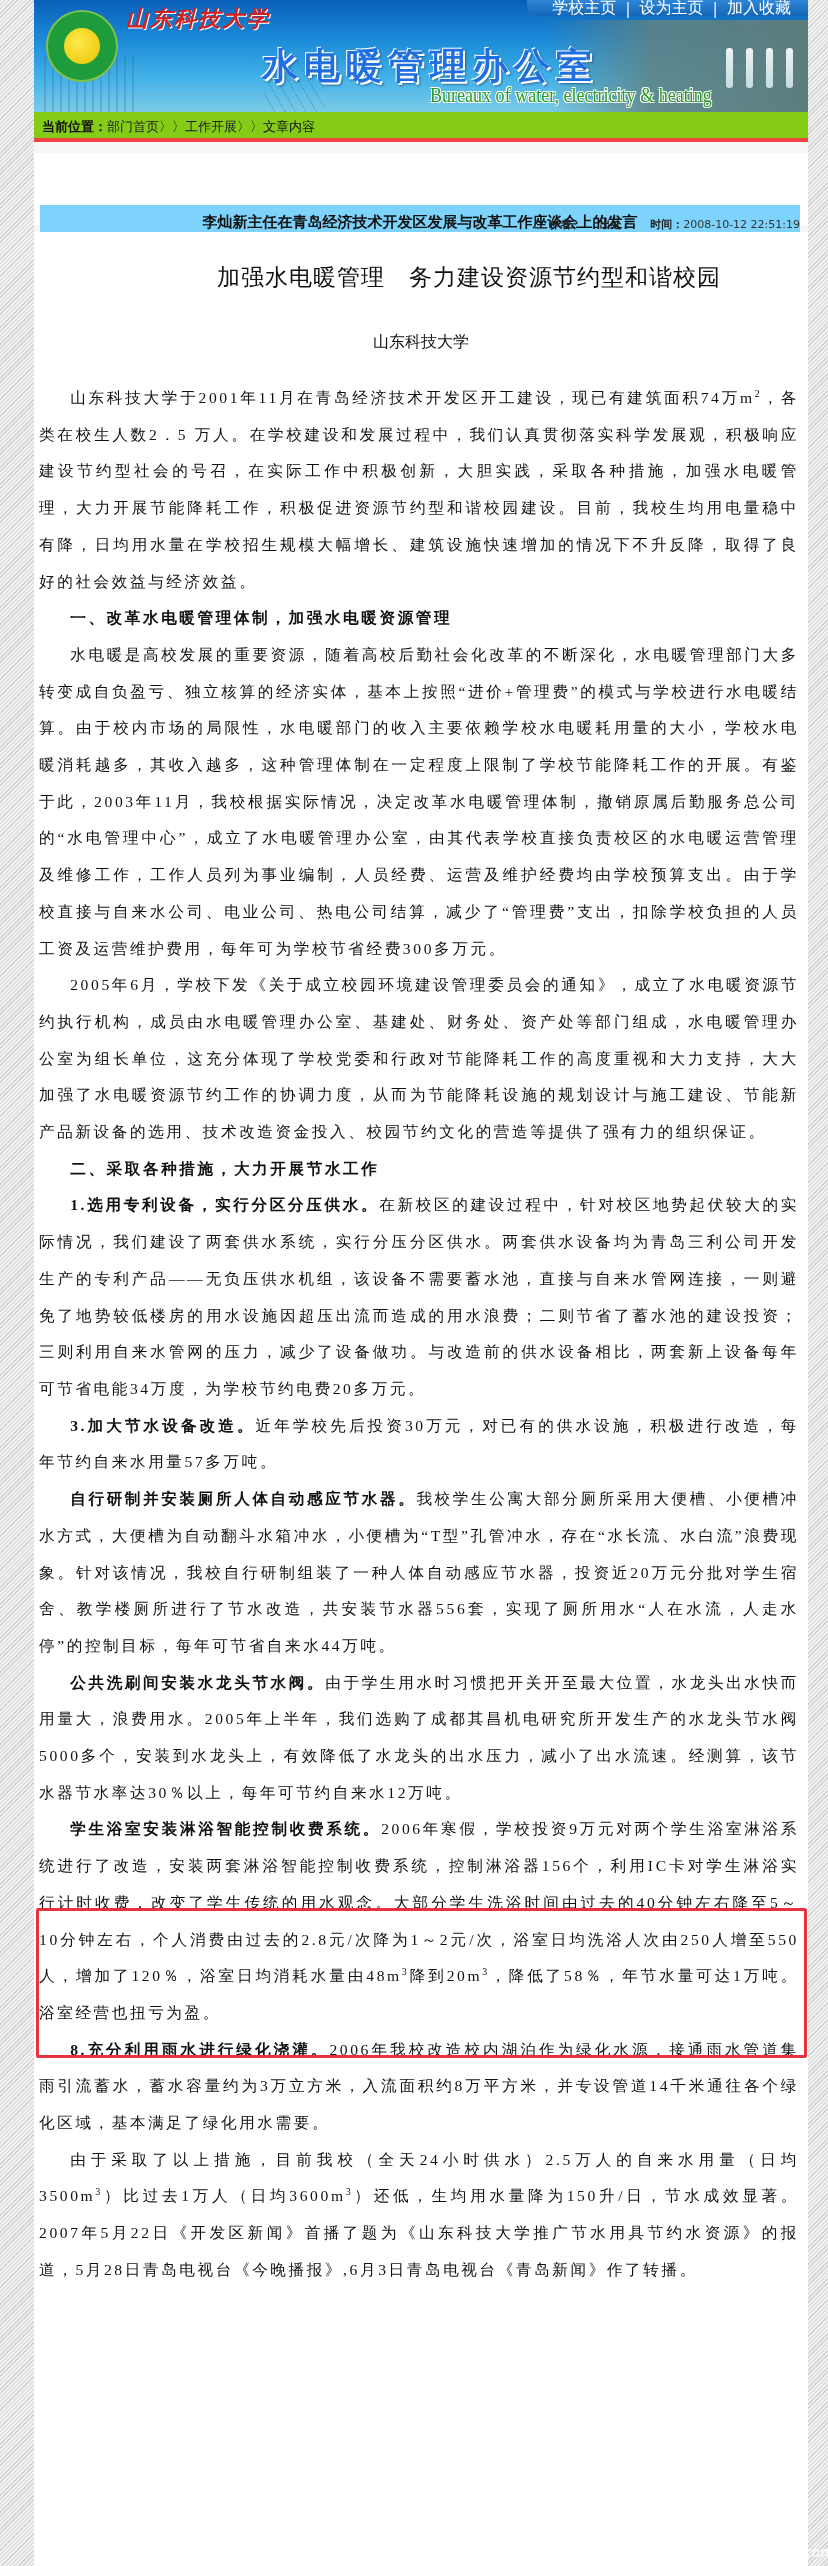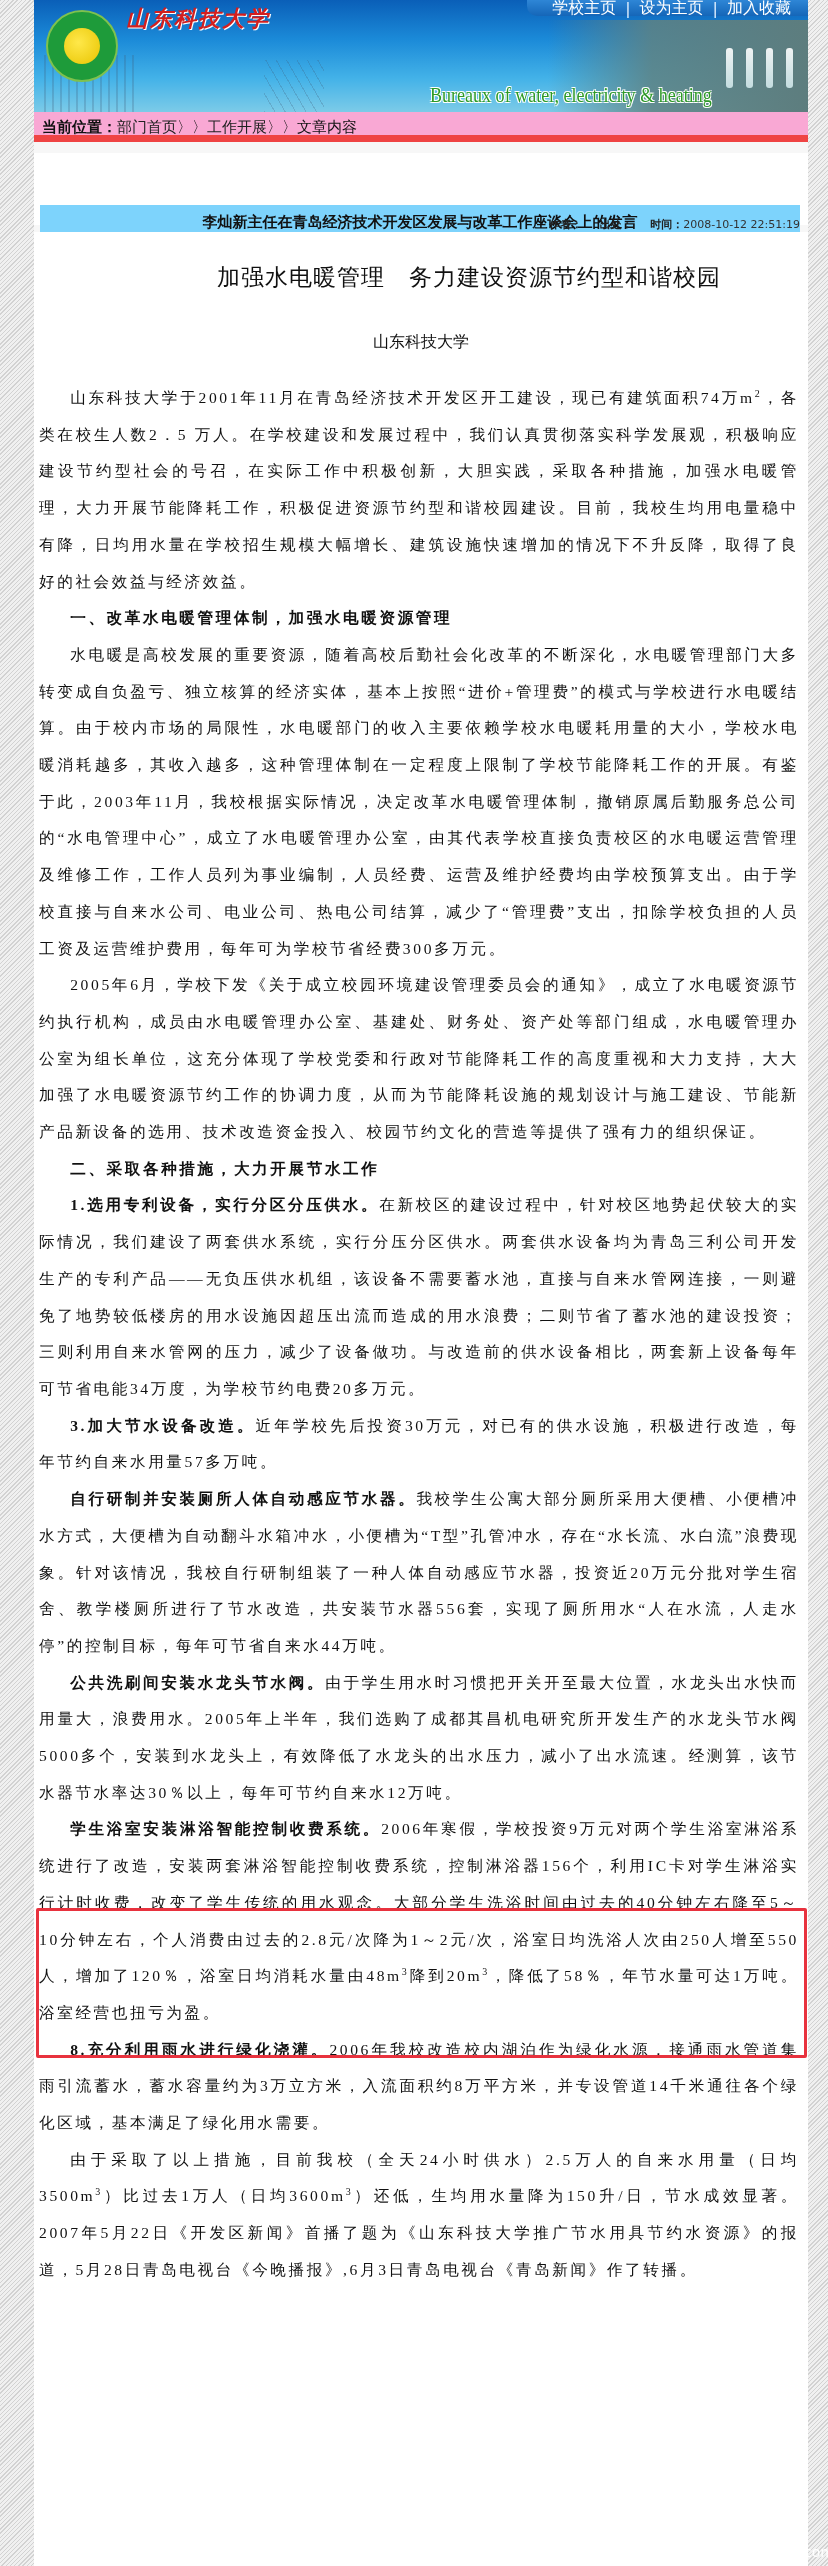--- a/index.html
+++ b/index.html
@@ -46,23 +46,23 @@
   .toplinks {
     position:absolute; right:0; top:0; height:16px; padding:0 8px 0 16px;
     background:linear-gradient(180deg,#2e86d6,#1566b8); border-bottom-left-radius:10px;
     display:flex; align-items:center; gap:0;
     font-family:"DejaVu Sans",sans-serif; font-size:16px; color:#fff;
   }
   .toplinks a { color:#fff; text-decoration:none; padding:0 9px; }
   .toplinks .sep { color:#dfefff; }
   
   .crumb {
-    position:absolute; left:0; top:112px; width:774px; height:30px; background:#f9a8d4;
-    border-bottom:7px solid #ef4444;
-    font-family:"DejaVu Sans",sans-serif; font-size:15px; line-height:30px; box-sizing:border-box; padding-left:8px;
+    position:absolute; left:0; top:112px; width:774px; height:30px; background:#84cc16;
+    border-bottom:4px solid #ef4444;
+    font-family:"DejaVu Sans",sans-serif; font-size:13px; line-height:30px; box-sizing:border-box; padding-left:8px;
   }
   .crumb b { font-weight:bold; }
   .crumb a { color:#222; text-decoration:none; }
   
   .headbox {
     position:absolute; left:0; top:153px; width:774px; height:72px; background:#ffffff;
   }
   .headtitle {
     position:absolute; left:6px; top:6px; width:760px; height:34px; background:#7dd3fc;
     text-align:center; line-height:34px; font-family:"DejaVu Sans",sans-serif; font-weight:bold; font-size:15px;margin-top:46px;
@@ -99,20 +99,21 @@
     <div class="pylon2"></div>
     <div class="glow"></div>
     <div class="lamp" style="left:692px"></div>
     <div class="lamp" style="left:712px"></div>
     <div class="lamp" style="left:732px"></div>
     <div class="lamp" style="left:752px"></div>
     <div class="logo">
         <div class="inner"></div>
       </div>
     <div class="univ-name">山东科技大学</div>
+    <div class="office-name">水电暖管理办公室</div>
     <div class="office-en">Bureaux of water, electricity &amp; heating</div>
     <div class="toplinks">
       <a href="#">学校主页</a>
       <span class="sep">|</span>
       <a href="#">设为主页</a>
       <span class="sep">|</span>
       <a href="#">加入收藏</a>
     </div>
   </div>
 

